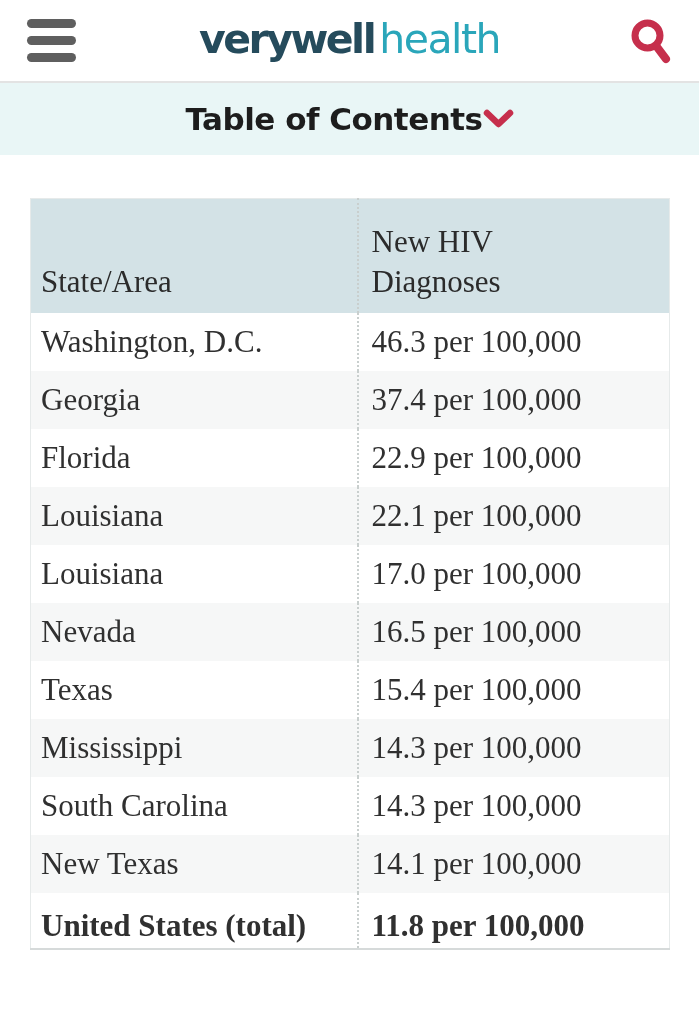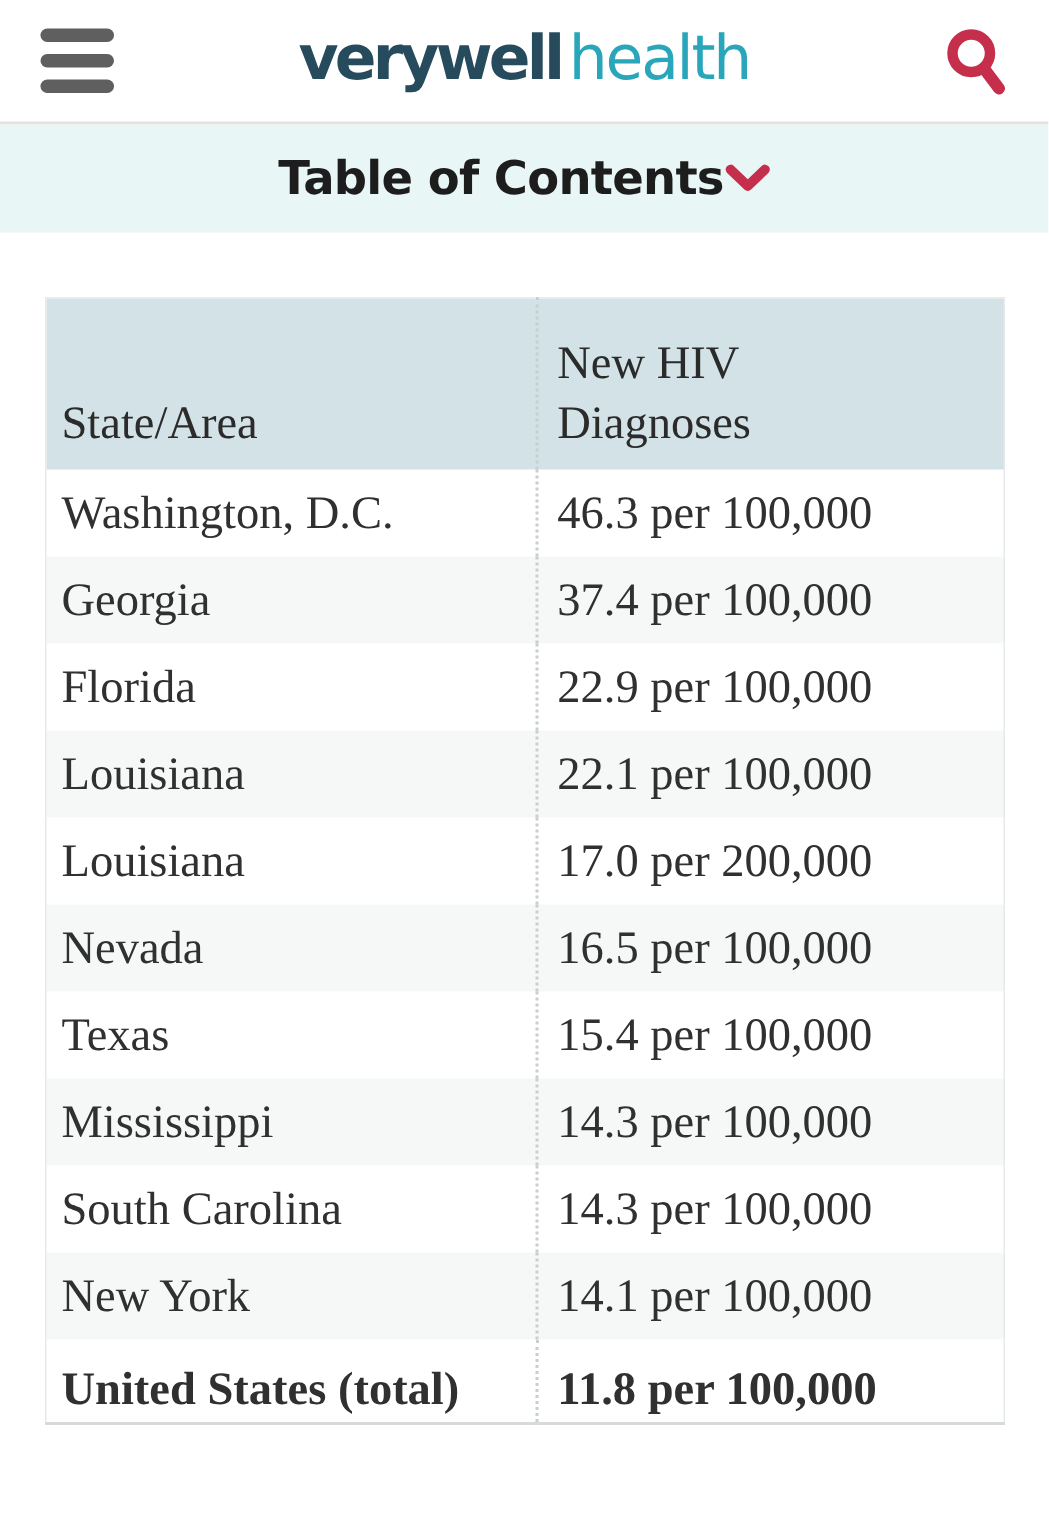--- a/index.html
+++ b/index.html
@@ -171,40 +171,40 @@
       <tr>
     <td class="state-cell">Florida</td>
     <td class="value-cell value-col">22.9 per 100,000</td>
   </tr>
       <tr>
     <td class="state-cell">Louisiana</td>
     <td class="value-cell value-col">22.1 per 100,000</td>
   </tr>
       <tr>
     <td class="state-cell">Louisiana</td>
-    <td class="value-cell value-col">17.0 per 200,000</td>
+    <td class="value-cell value-col">17.0 per 100,000</td>
   </tr>
       <tr>
     <td class="state-cell">Nevada</td>
     <td class="value-cell value-col">16.5 per 100,000</td>
   </tr>
       <tr>
     <td class="state-cell">Texas</td>
     <td class="value-cell value-col">15.4 per 100,000</td>
   </tr>
       <tr>
     <td class="state-cell">Mississippi</td>
     <td class="value-cell value-col">14.3 per 100,000</td>
   </tr>
       <tr>
     <td class="state-cell">South Carolina</td>
     <td class="value-cell value-col">14.3 per 100,000</td>
   </tr>
       <tr>
-    <td class="state-cell">New York</td>
+    <td class="state-cell">New Texas</td>
     <td class="value-cell value-col">14.1 per 100,000</td>
   </tr>
       <tr class="total">
     <td class="state-cell">United States (total)</td>
     <td class="value-cell value-col">11.8 per 100,000</td>
   </tr>
     </tbody>
 </table>
 
 </body></html>

